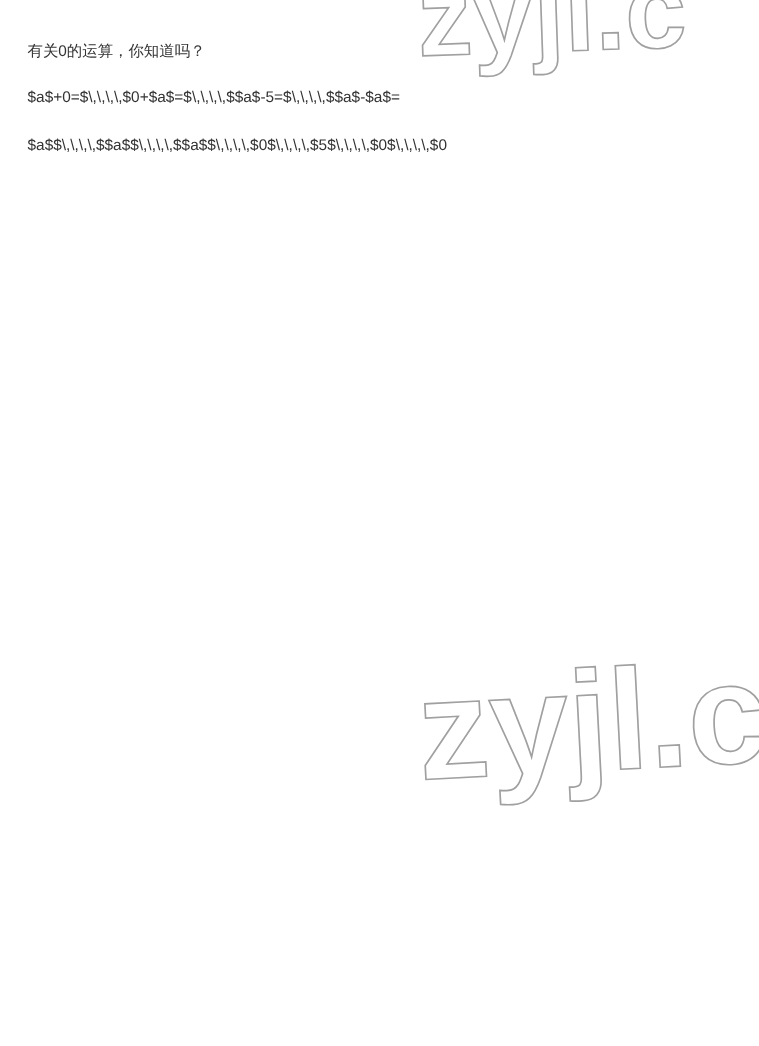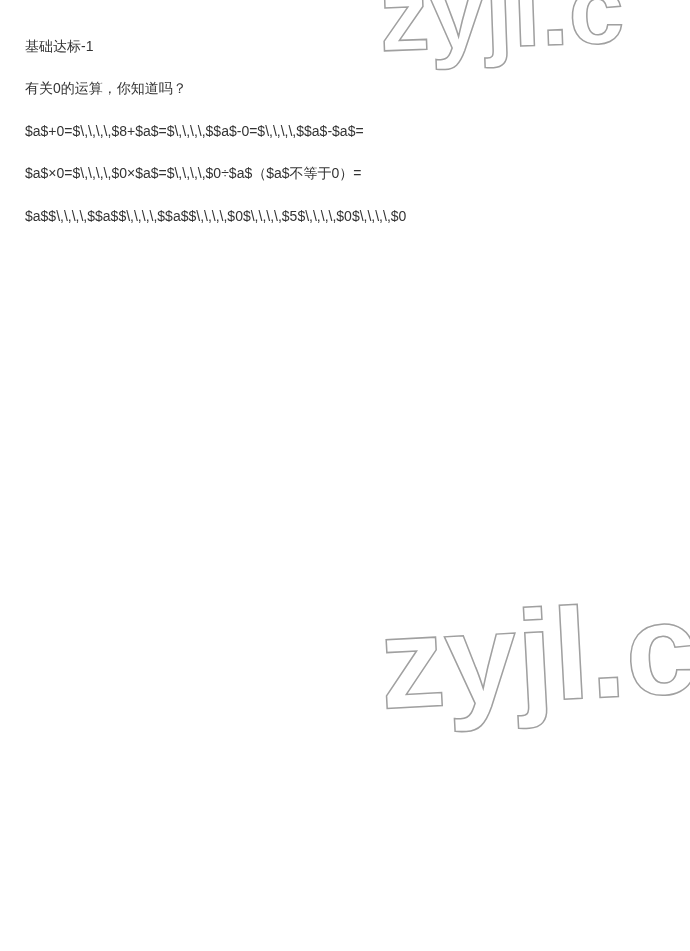--- a/index.html
+++ b/index.html
@@ -52,18 +52,16 @@
 
 <svg class="watermark watermark-1" viewBox="0 0 340 135">
   <text x="0" y="80" font-family="Arial, sans-serif" font-size="100" font-weight="bold" fill="none" stroke="#a0a0a0" stroke-width="1.5" transform="rotate(-2 170 67)">zyjl.c</text>
 </svg>
 
 <svg class="watermark watermark-2" viewBox="0 0 340 230">
   <text x="0" y="150" font-family="Arial, sans-serif" font-size="130" font-weight="bold" fill="none" stroke="#a0a0a0" stroke-width="1.5" transform="rotate(-3 170 115)">zyjl.c</text>
 </svg>
 
 <div class="content">
-  <div class="line">基础达标-1</div>
   <div class="line">有关0的运算，你知道吗？</div>
-  <div class="line">$a$+0=$\,\,\,\,$8+$a$=$\,\,\,\,$$a$-0=$\,\,\,\,$$a$-$a$=</div>
-  <div class="line">$a$×0=$\,\,\,\,$0×$a$=$\,\,\,\,$0÷$a$（$a$不等于0）=</div>
+  <div class="line">$a$+0=$\,\,\,\,$0+$a$=$\,\,\,\,$$a$-5=$\,\,\,\,$$a$-$a$=</div>
   <div class="line">$a$$\,\,\,\,$$a$$\,\,\,\,$$a$$\,\,\,\,$0$\,\,\,\,$5$\,\,\,\,$0$\,\,\,\,$0</div>
 </div>
 
 </body></html>

